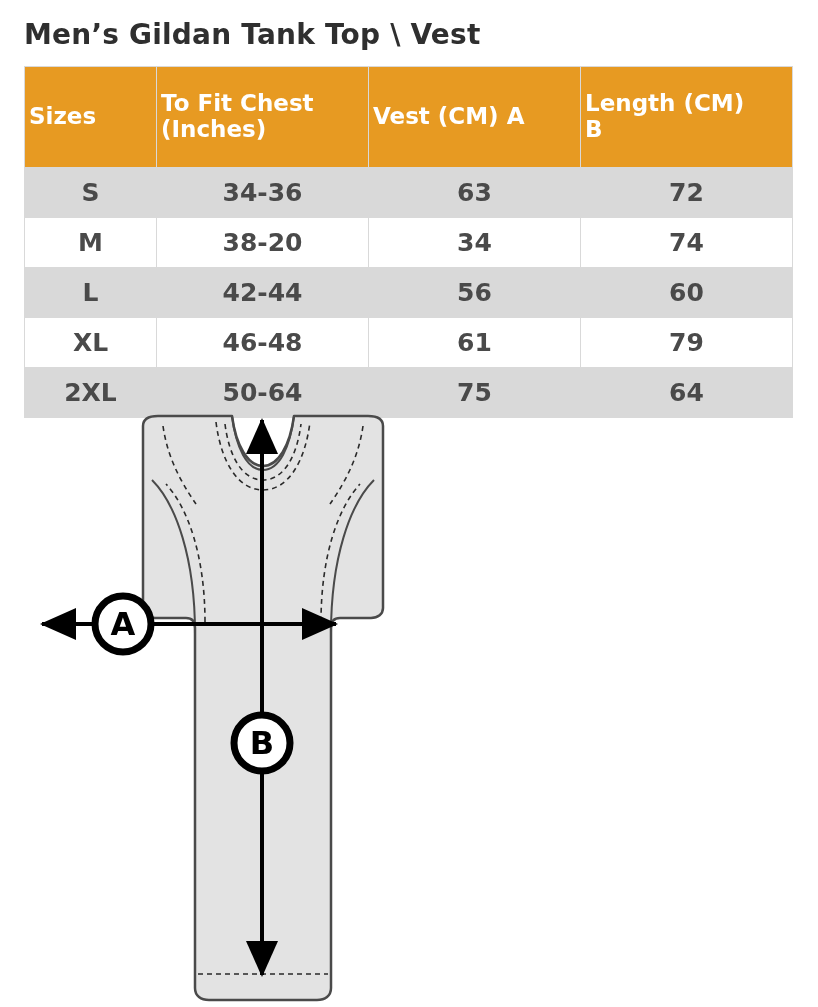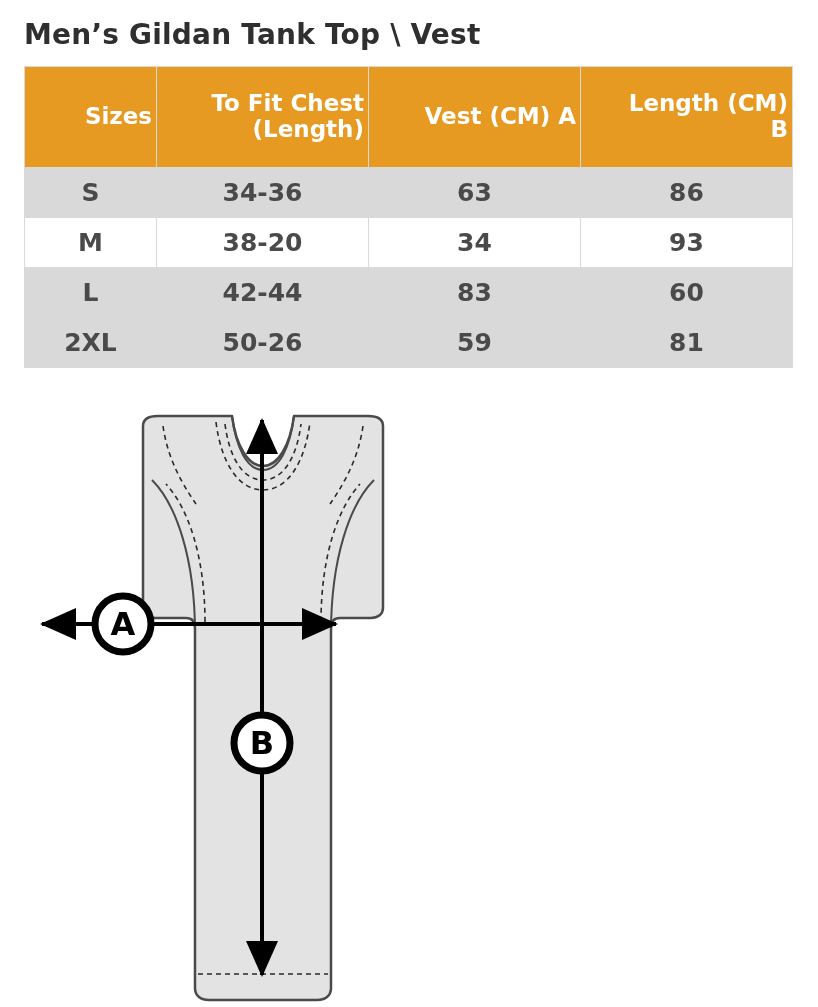--- a/index.html
+++ b/index.html
@@ -36,21 +36,21 @@
     top: 66px;
     width: 768px;
     border-collapse: collapse;
     table-layout: fixed;
   }
   table.size-table th {
     background: #e79a22;
     color: #ffffff;
     font-size: 23px;
     font-weight: 700;
-    text-align: right;
+    text-align: left;
     padding: 10px 4px;
     border: 1px solid #d9d9d9;
     line-height: 1.12;
     height: 80px;
     vertical-align: middle;
   }
   table.size-table td {
     font-size: 25px;
     font-weight: 700;
     text-align: center;
@@ -95,55 +95,61 @@
         <col class="c2">
         <col class="c3">
     </colgroup>
     <thead>
       <tr>
         <th>
           <span>Sizes</span>
         </th>
         <th>
           <span>To Fit Chest</span><br>
-          <span>(Length)</span>
+          <span>(Inches)</span>
         </th>
         <th>
           <span>Vest (CM) A</span>
         </th>
         <th>
           <span>Length  (CM)</span><br>
           <span>B</span>
         </th>
       </tr>
     </thead>
     <tbody>
       <tr class="shaded">
         <td>S</td>
         <td>34-36</td>
         <td>63</td>
-        <td>86</td>
+        <td>72</td>
       </tr>
       <tr class="plain">
         <td>M</td>
         <td>38-20</td>
         <td>34</td>
-        <td>93</td>
+        <td>74</td>
       </tr>
       <tr class="shaded">
         <td>L</td>
         <td>42-44</td>
-        <td>83</td>
+        <td>56</td>
         <td>60</td>
+      </tr>
+      <tr class="plain">
+        <td>XL</td>
+        <td>46-48</td>
+        <td>61</td>
+        <td>79</td>
       </tr>
       <tr class="shaded">
         <td>2XL</td>
-        <td>50-26</td>
-        <td>59</td>
-        <td>81</td>
+        <td>50-64</td>
+        <td>75</td>
+        <td>64</td>
       </tr>
     </tbody>
   </table>
 
   <div class="diagram">
     <svg width="818" height="599" viewBox="0 0 818 599" xmlns="http://www.w3.org/2000/svg">
       <defs>
         <marker id="arrowEnd" markerWidth="10" markerHeight="10" refX="8.5" refY="4" orient="auto" markerUnits="strokeWidth">
           <path d="M0,0 L9,4 L0,8 z" fill="#000000"></path>
         </marker>

